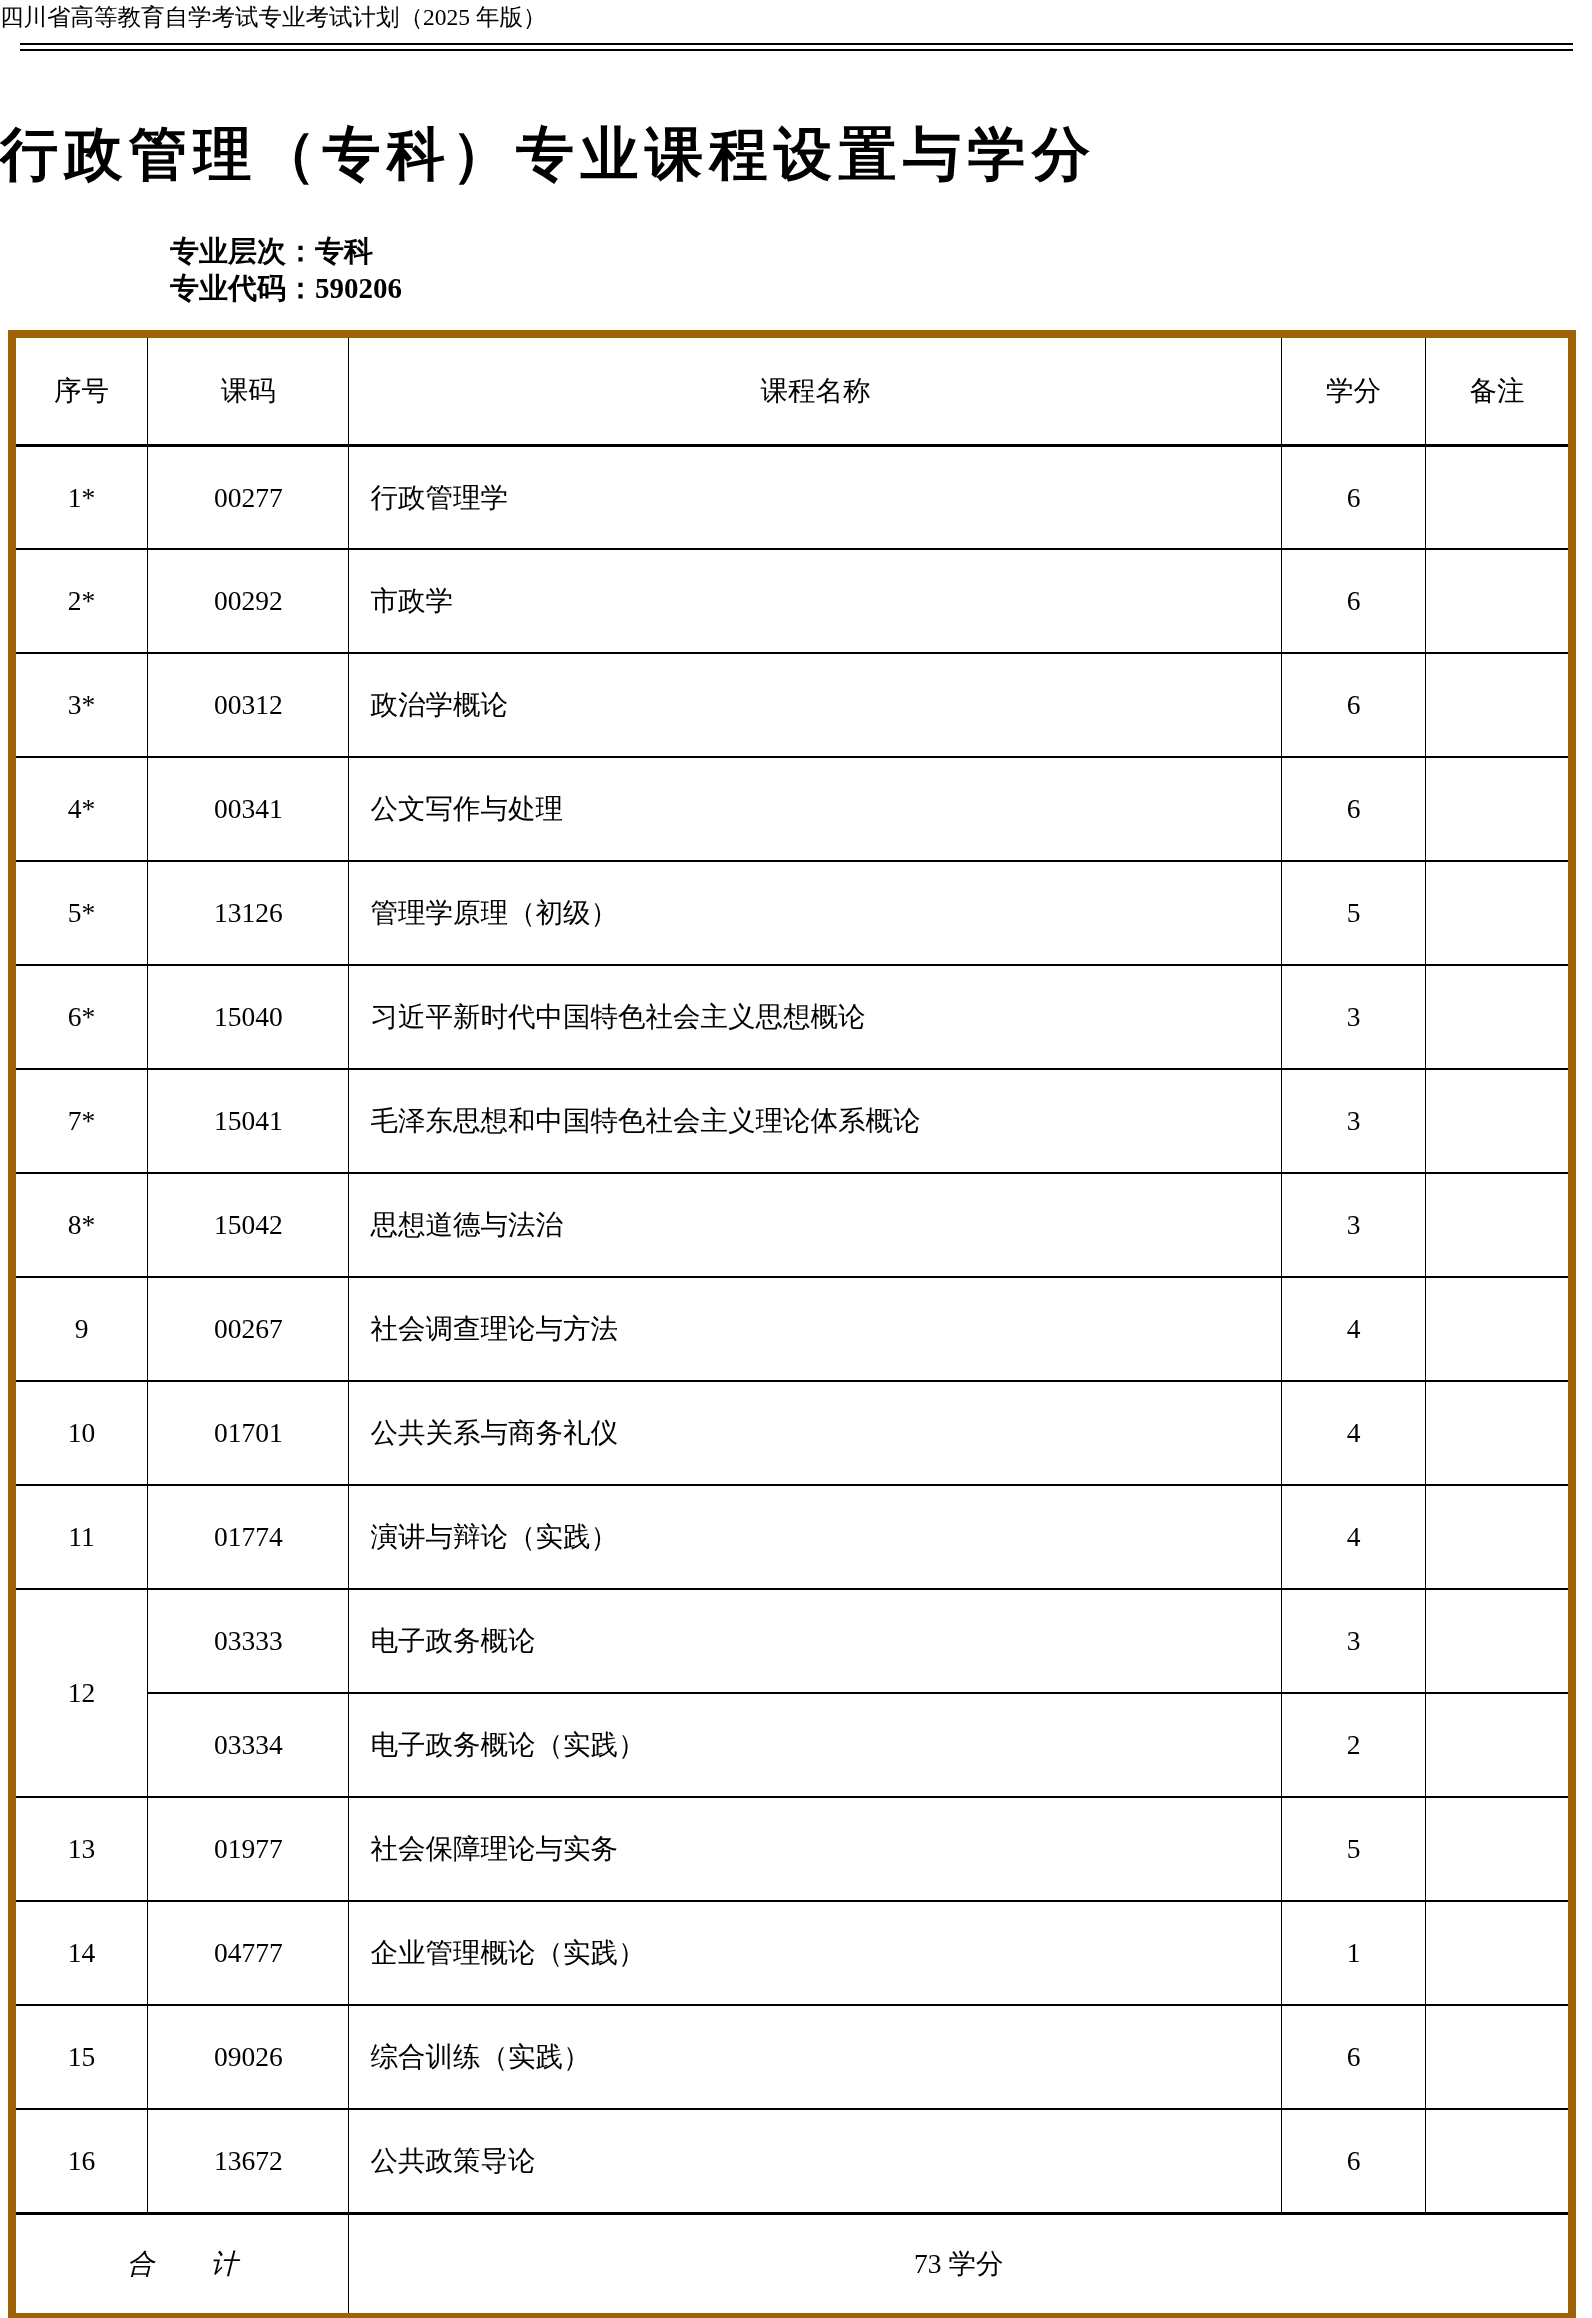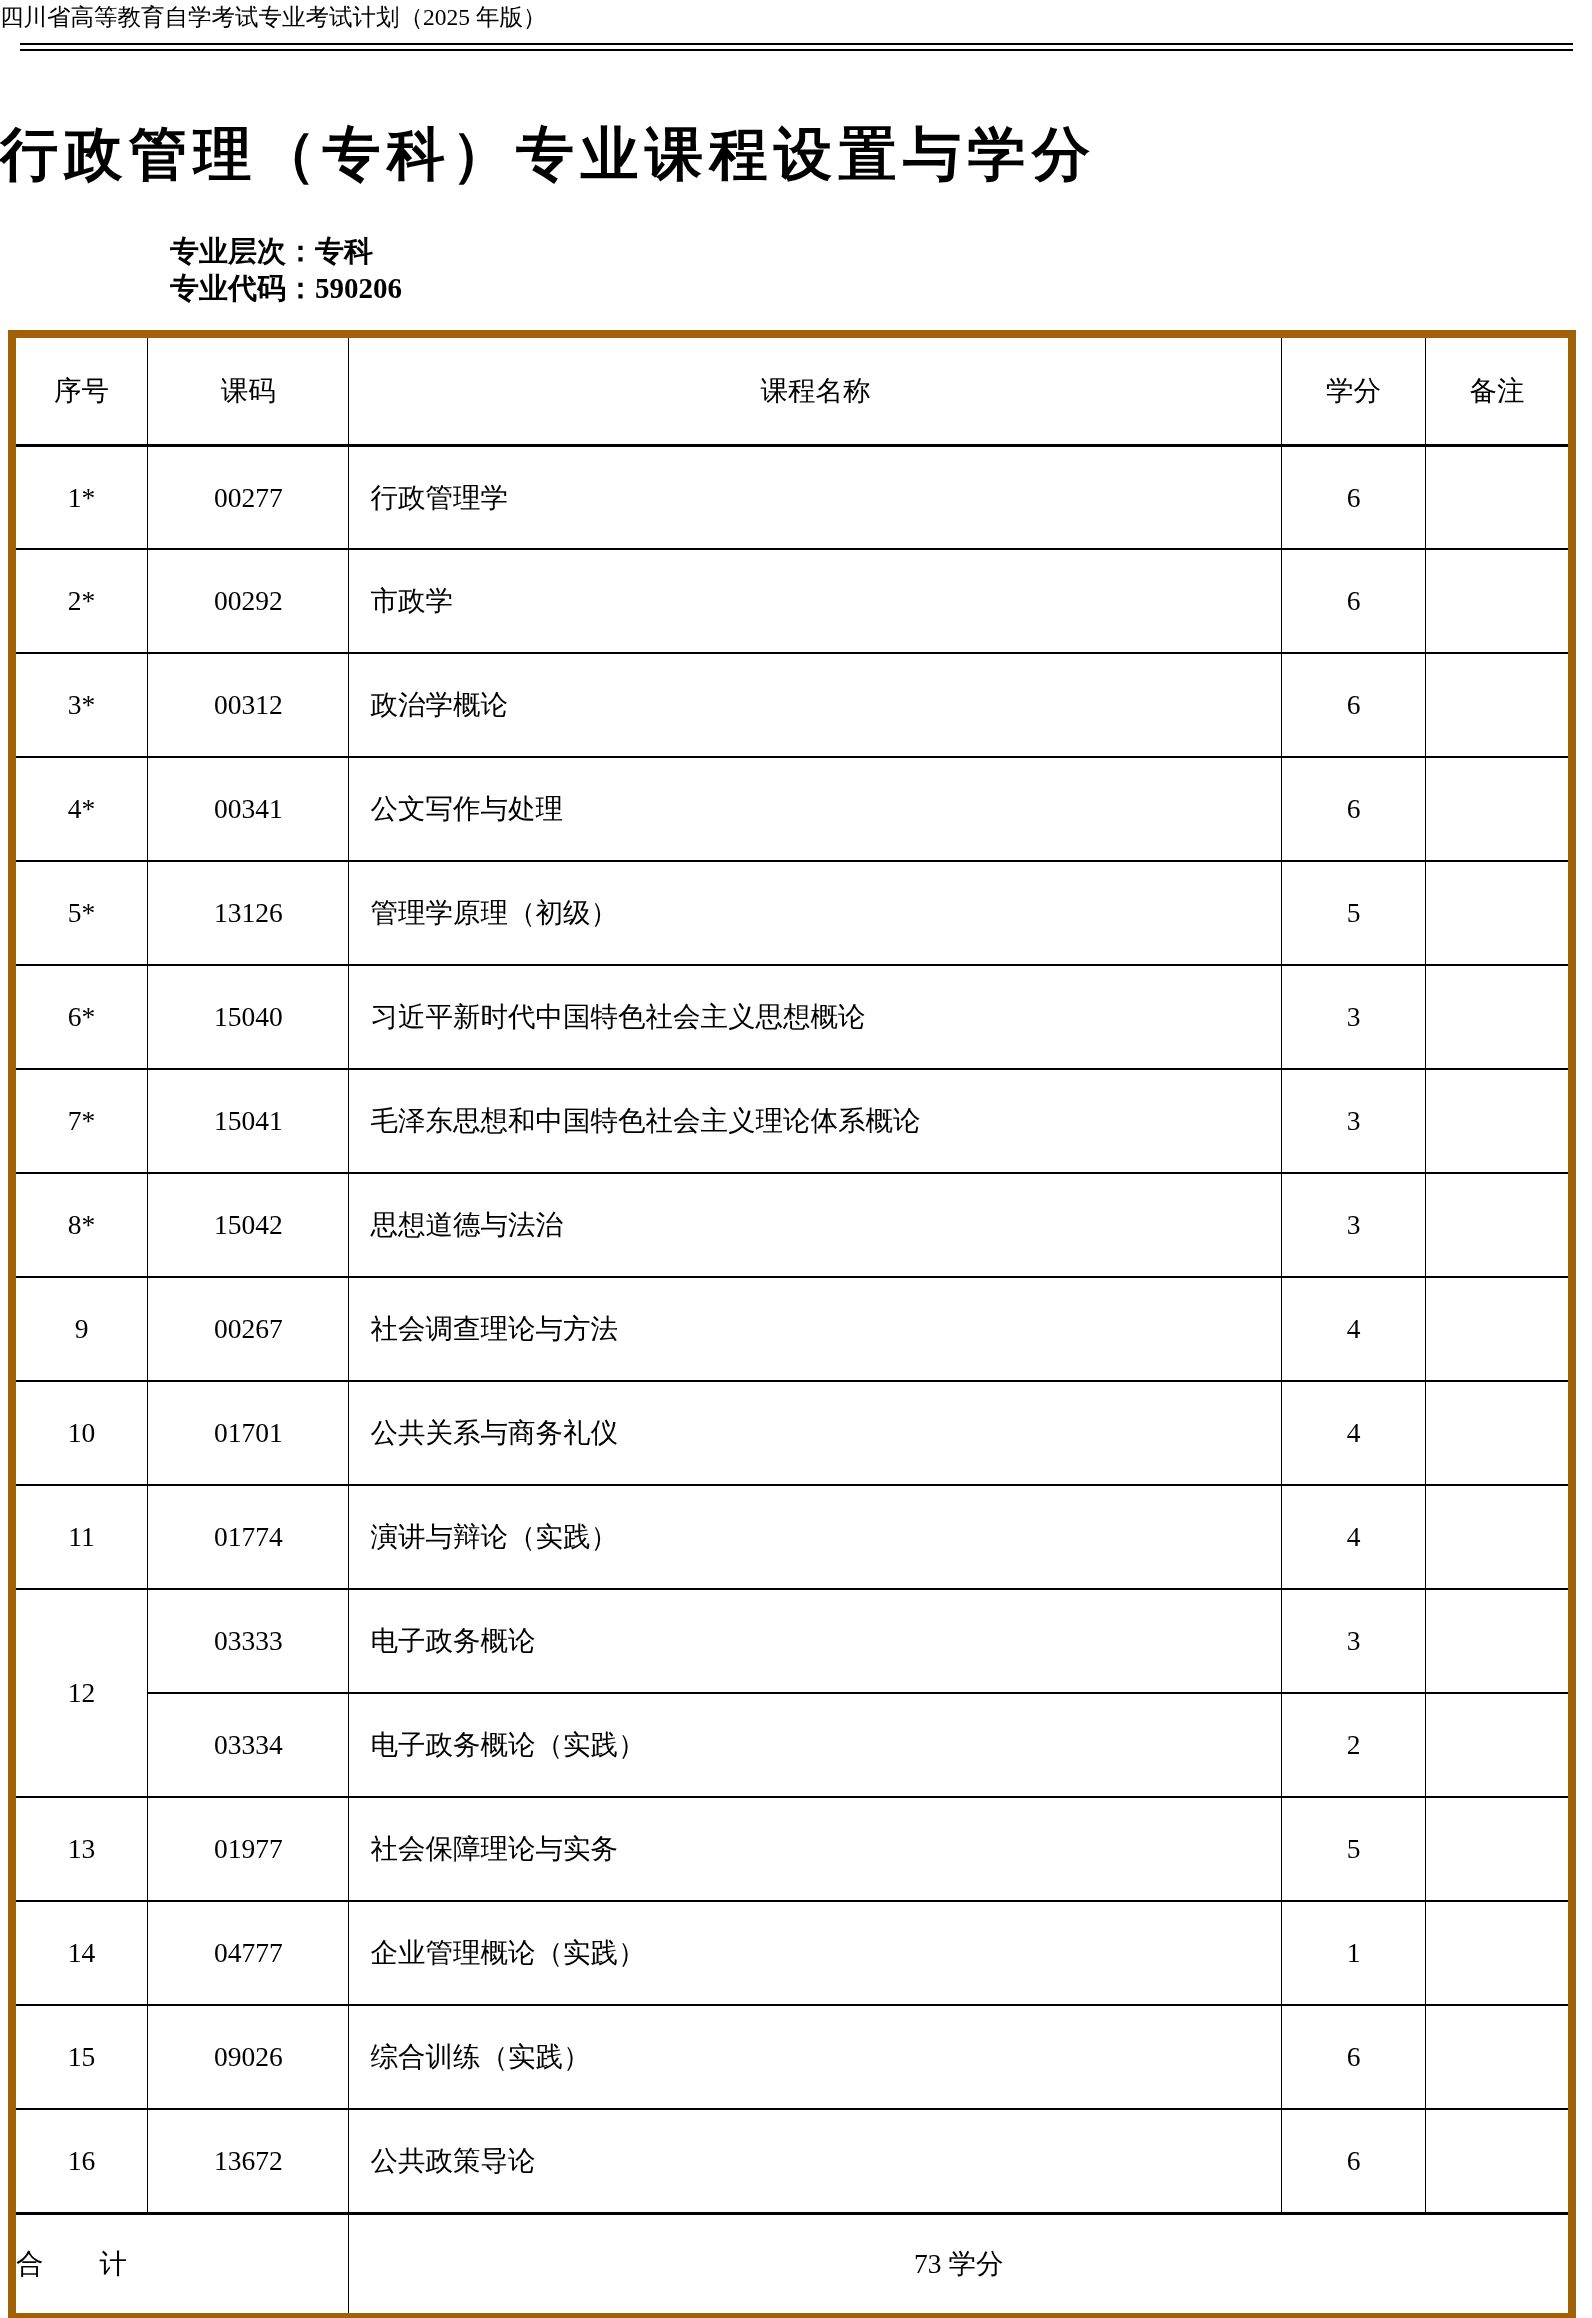--- a/index.html
+++ b/index.html
@@ -75,21 +75,23 @@
   .course-table thead th { border-bottom: 3.2px solid #000; text-align: center; }
   .course-table tbody tr { height: 104px; }
   td.cell-center { text-align: center; }
   td.cell-name {
     text-align: left;
     padding-left: 21px;
   }
   tr.total-row { height: 115px; }
   tr.total-row td { border-top: 3.2px solid #000; }
   td.total-label {
+    text-align: center;
     word-spacing: 49px;
+    font-style: italic;
   }
   td.total-value { text-align: center; }
 </style>
 </head>
 <body>
 
 <div class="page-header">四川省高等教育自学考试专业考试计划（2025 年版）</div>
 
 <div class="double-rule"></div>
 

